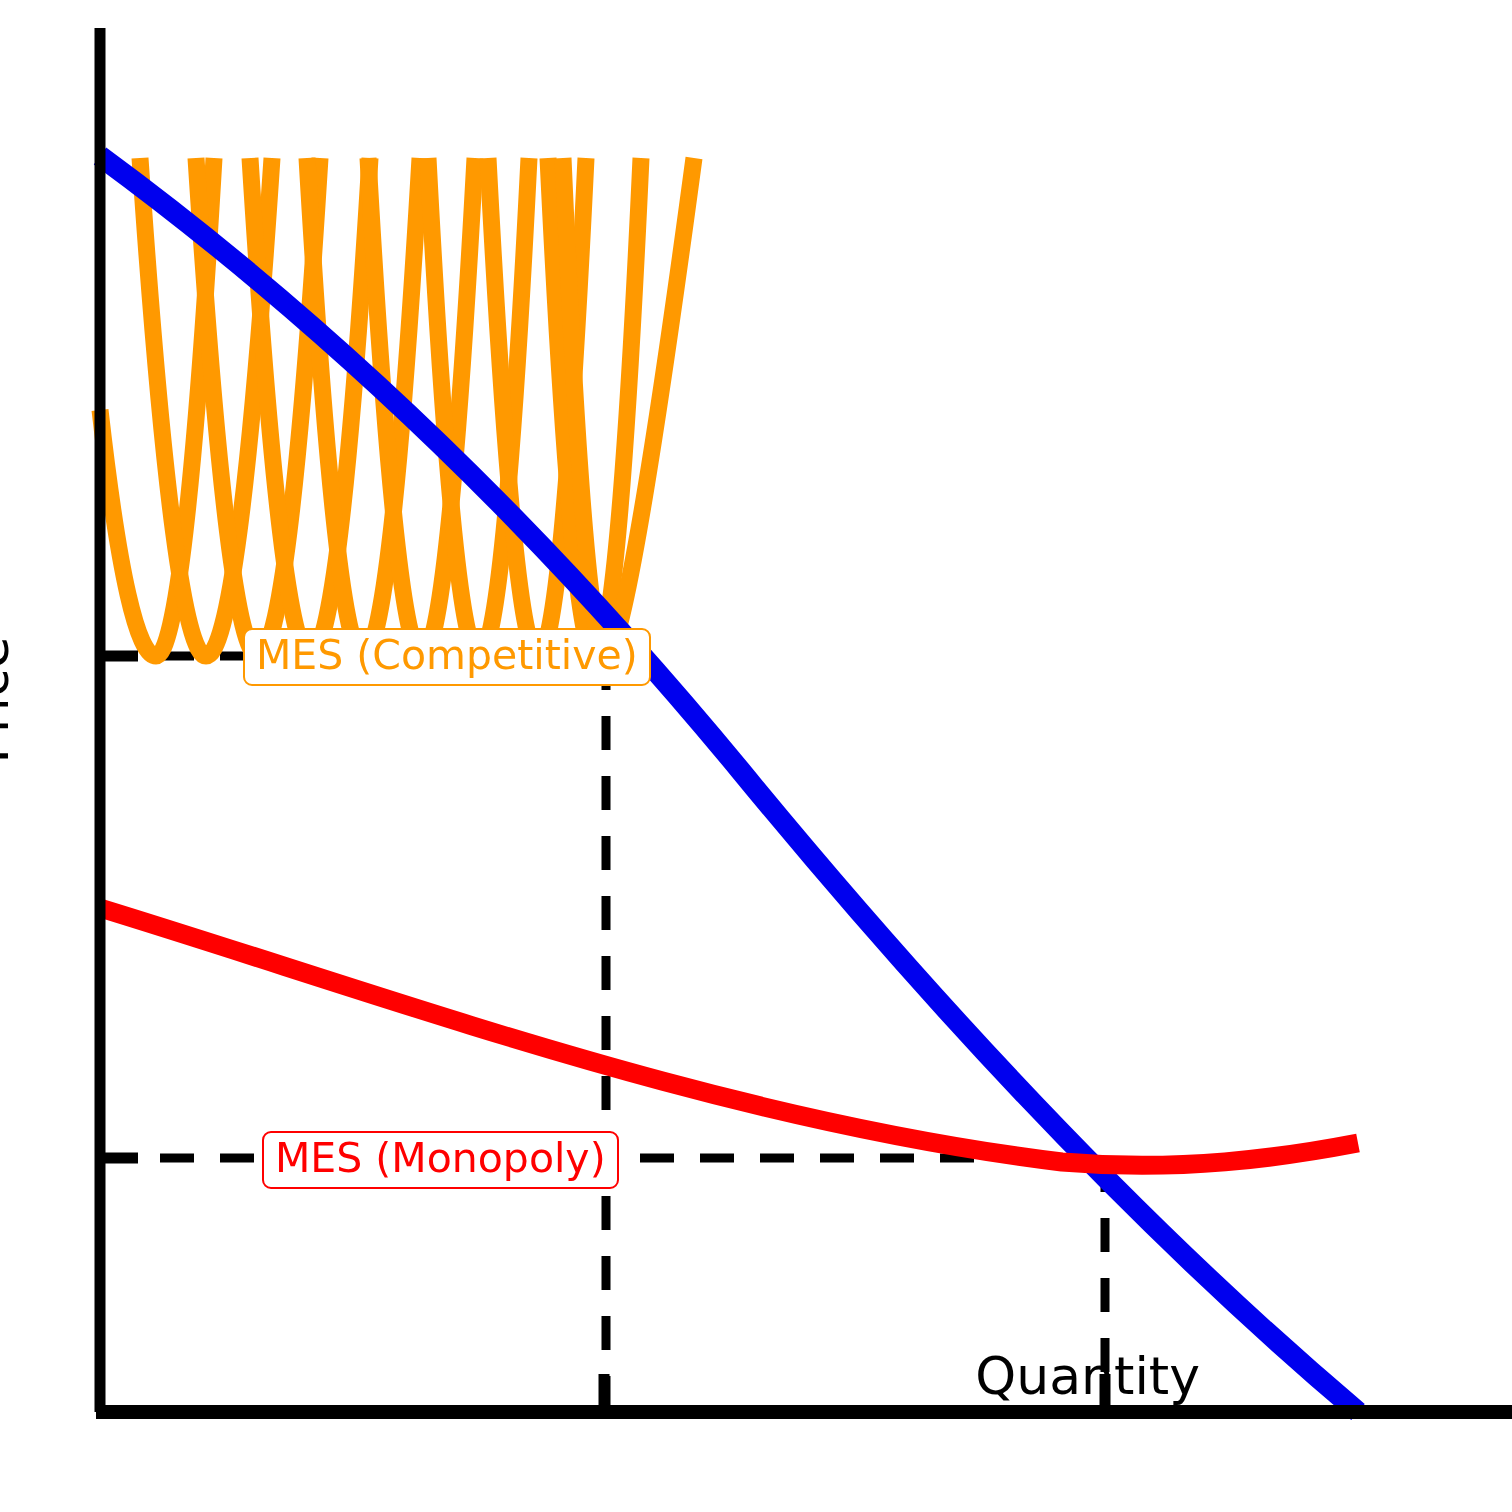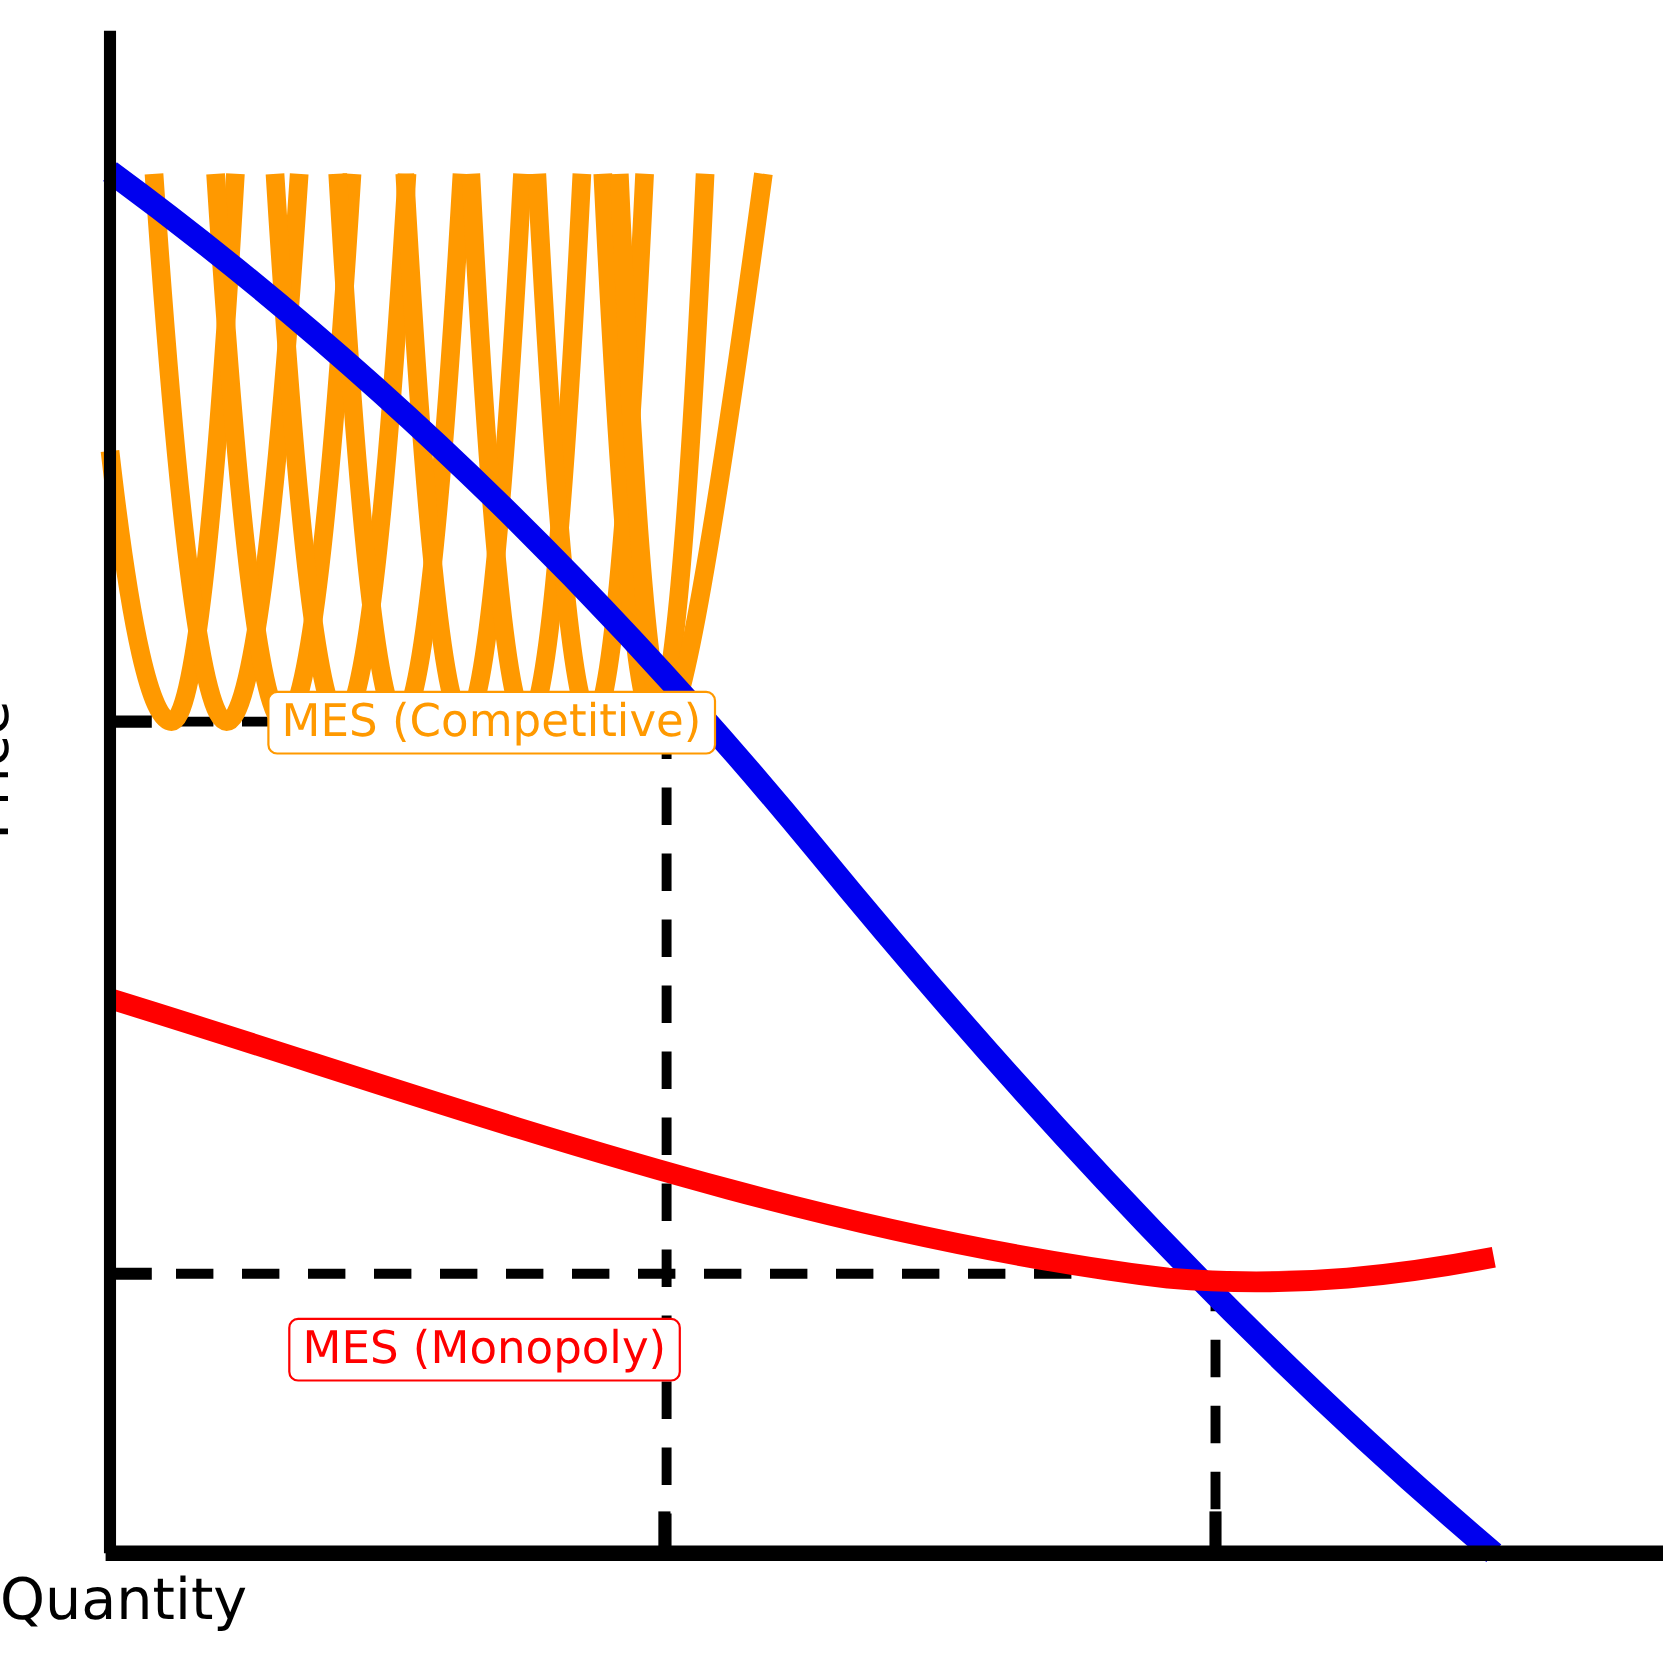--- a/index.html
+++ b/index.html
@@ -27,23 +27,23 @@
   .axis-label {
     position: absolute;
     color: #000000;
     font-size: 52px;
     font-family: "DejaVu Sans", sans-serif;
     white-space: nowrap;
     letter-spacing: 0px;
   }
   #x-axis-label {
     left: 0;
-    top: 1425px;
+    top: 1346px;
     width: 1200px;
-    text-align: left;
+    text-align: right;
   }
   #y-axis-label {
     left: 0px;
     top: 640px;
     width: 160px;
     text-align: center;
     transform: rotate(-90deg);
     transform-origin: 50px 90px;
   }
   .curve-tag {
@@ -59,21 +59,21 @@
     text-align: center;
   }
   #tag-mes-competitive {
     left: 243px;
     top: 628px;
     color: #FF9900;
     border: 2.5px solid #FF9900;
   }
   #tag-mes-monopoly {
     left: 262px;
-    top: 1198px;
+    top: 1131px;
     color: #FF0000;
     border: 2.5px solid #FF0000;
   }
   #tag-demand {
     left: 1141px;
     top: 1262px;
     color: #0000EE;
     border: 2.5px solid #0000EE;
   }
 </style>

